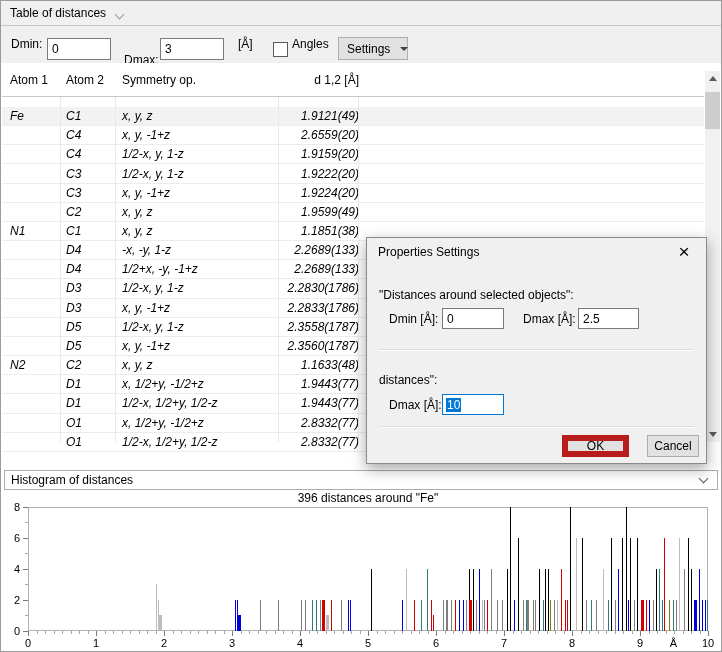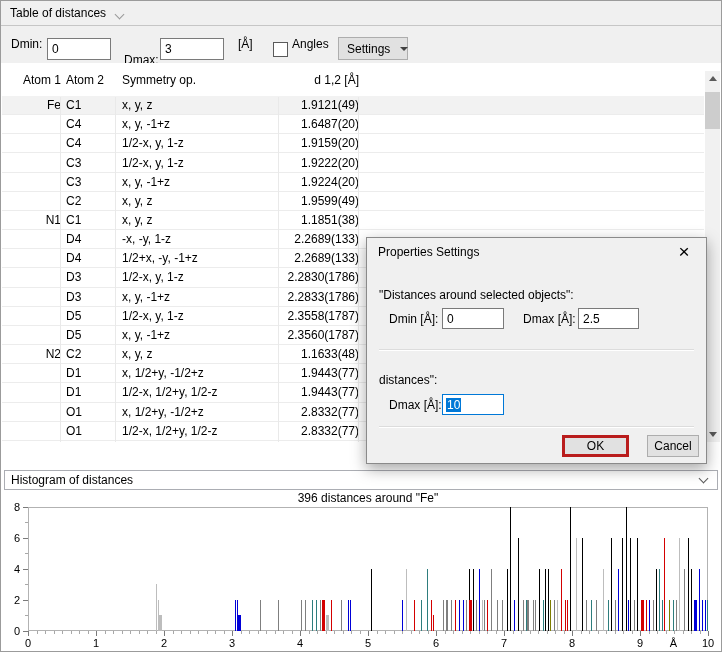--- a/index.html
+++ b/index.html
@@ -9,37 +9,37 @@
   .panel-hdr{background:#f0f0f0;border-bottom:1px solid #c6c6c6;display:flex;align-items:center;}
   .lbl{display:flex;align-items:center;height:22px;}
   .tb{background:#fff;border:1px solid #7a7a7a;display:flex;align-items:center;padding-left:4px;box-sizing:border-box;}
   .chev{width:6px;height:6px;border-right:1px solid #5a5a5a;border-bottom:1px solid #5a5a5a;transform:rotate(45deg);}
   .chev.gray{border-color:#9a9a9a;}
   .tri-down{width:0;height:0;border-left:4px solid transparent;border-right:4px solid transparent;border-top:4px solid #404040;}
   .tri-up-sb{width:0;height:0;border-left:4px solid transparent;border-right:4px solid transparent;border-bottom:5px solid #5a5a5a;}
   .tri-dn-sb{width:0;height:0;border-left:4px solid transparent;border-right:4px solid transparent;border-top:5px solid #5a5a5a;}
   
   #thead{top:62px;left:1px;width:702px;height:34px;display:flex;align-items:center;background:#fff;border-bottom:1px solid #c8c8c8;box-sizing:border-box;}
-  .c1{width:59px;padding-left:0;box-sizing:border-box;text-align:right;}
+  .c1{width:59px;padding-left:8px;box-sizing:border-box;}
   .c2{width:55px;padding-left:5px;box-sizing:border-box;}
   .c3{width:163px;padding-left:6px;box-sizing:border-box;}
   .c4{width:80px;text-align:right;box-sizing:border-box;}
   .trow{display:flex;align-items:center;height:19.17px;border-bottom:1px solid #ececec;box-sizing:border-box;}
   .trow.first{background:#f2f2f2;}
   .colsep{width:1px;background:#e9e9e9;top:96px;height:345px;}
   
   .sb{background:#f1f1f1;}
   .sb-btn{width:15px;height:15px;display:flex;align-items:center;justify-content:center;background:#f1f1f1;}
   .sb-thumb{width:15px;background:#cdcdcd;}
   
   #dialog{left:365px;top:236px;width:341px;height:227px;background:#f0f0f0;border:1px solid #8a8a8a;
     box-shadow:0 5px 14px rgba(0,0,0,0.35);z-index:20;box-sizing:border-box;}
   #dialog .txt{line-height:15px;}
   .btn{display:flex;align-items:center;justify-content:center;background:#e1e1e1;border:1px solid #adadad;box-sizing:border-box;}
-  .btn.default{border:3px solid #b91c1c;}
+  .btn.default{border:6px solid #b91c1c;}
   .hline{height:1px;background:#dcdcdc;border-bottom:1px solid #ffffff;}
   .selbox{background:#fff;border:1px solid #0078d7;display:flex;align-items:center;padding-left:3px;box-sizing:border-box;}
   .selbox .sel{background:#0078d7;color:#fff;padding:0 1px;}
   
   #chart-region{top:490px;left:0;width:720px;height:160px;background:#fff;}
   .tick{background:#7a7a7a;}
   .ticklbl{font-size:11px;color:#000;text-align:center;}
   .bar{position:absolute;}
 </style>
 </head>
@@ -67,32 +67,32 @@
     </div>
   </div>
 
   <div class="abs" id="thead">
     <span class="c1">Atom 1</span>
     <span class="c2">Atom 2</span>
     <span class="c3">Symmetry op.</span>
     <span class="c4">d 1,2 [Å]</span>
   </div>
 
-  <div class="abs" id="rows" style="left:1px;top:95px;width:702px;height:345px;">
+  <div class="abs" id="rows" style="left:1px;top:106px;width:702px;height:345px;font-style:italic;">
       <div class="trow first">
         <span class="c1">Fe</span>
         <span class="c2">C1</span>
         <span class="c3">x, y, z</span>
         <span class="c4">1.9121(49)</span>
       </div>
       <div class="trow">
         <span class="c1"></span>
         <span class="c2">C4</span>
         <span class="c3">x, y, -1+z</span>
-        <span class="c4">1.6487(20)</span>
+        <span class="c4">2.6559(20)</span>
       </div>
       <div class="trow">
         <span class="c1"></span>
         <span class="c2">C4</span>
         <span class="c3">1/2-x, y, 1-z</span>
         <span class="c4">1.9159(20)</span>
       </div>
       <div class="trow">
         <span class="c1"></span>
         <span class="c2">C3</span>

